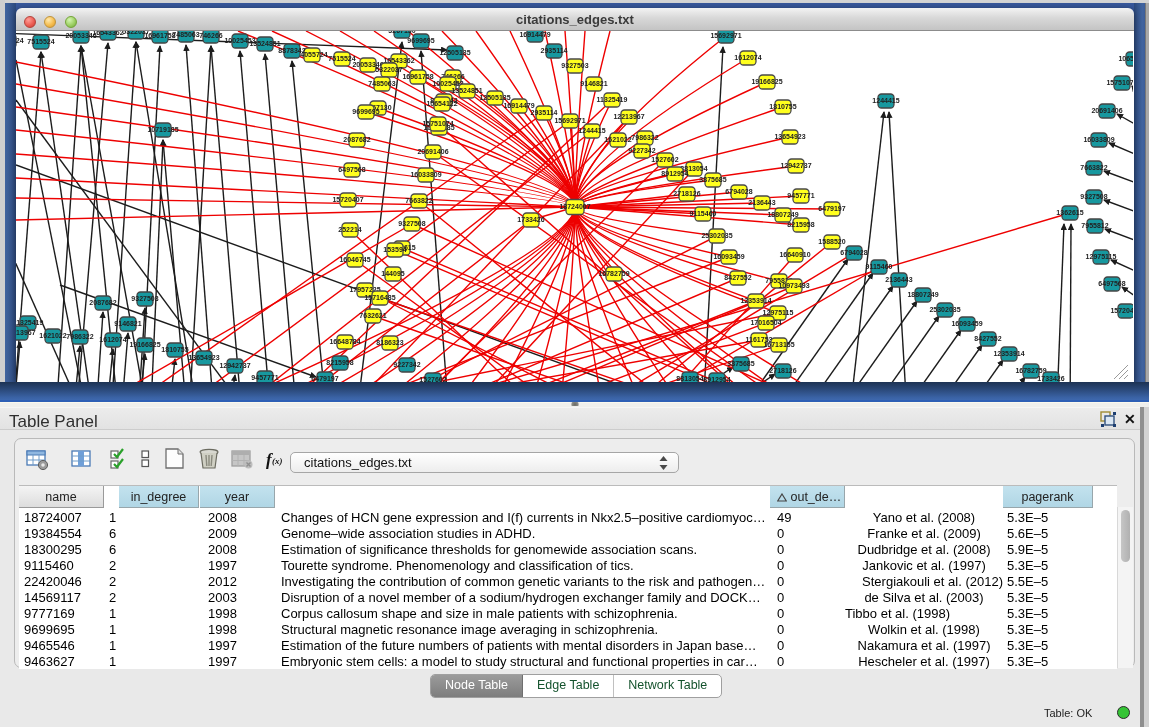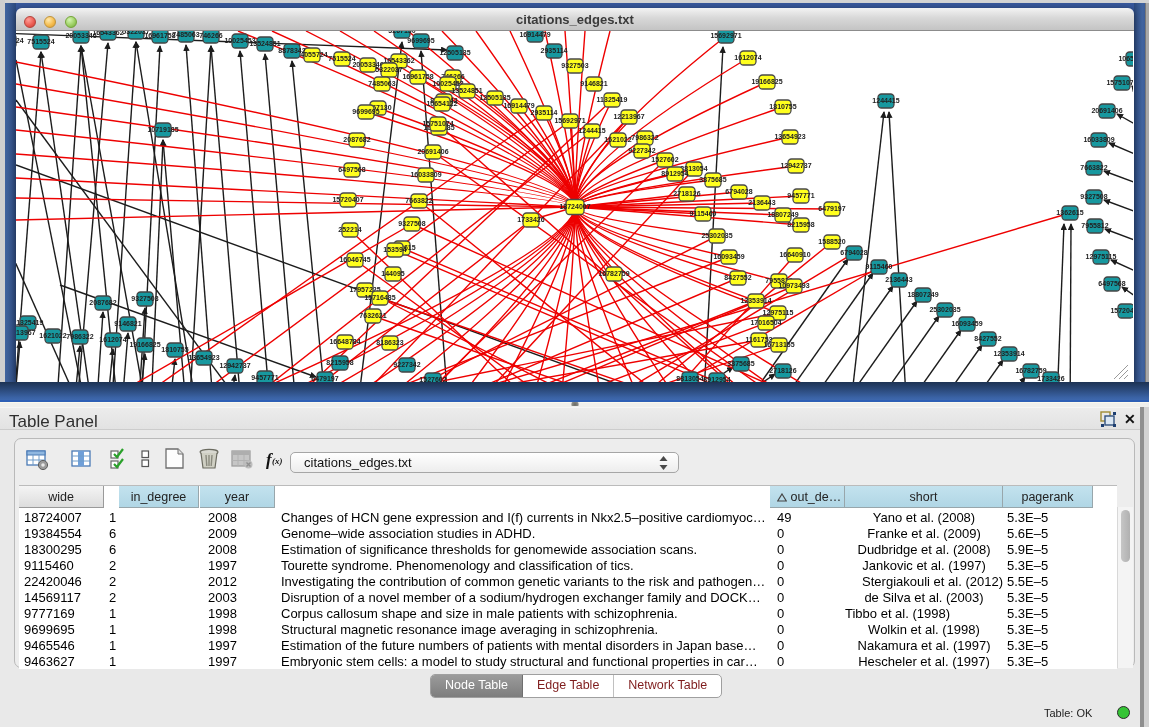--- a/index.html
+++ b/index.html
@@ -20,21 +20,21 @@
 .ptitle span{position:absolute;left:9px;top:4px;font-size:17px;color:#2f2f2f}
 .closex{position:absolute;left:1124px;top:3px;font-size:14px;font-weight:bold;color:#111}
 .inner{position:absolute;left:14px;top:31px;width:1121px;height:230px;background:#ededed;border:1px solid #b9b9b9;border-radius:7px;box-sizing:border-box}
 .combo{position:absolute;left:275px;top:13px;width:389px;height:21px;background:linear-gradient(180deg,#ffffff,#ededed);border:1px solid #a6a6a6;border-radius:5px;box-sizing:border-box;font-size:13px;color:#111;padding:2px 0 0 13px}
 .tablewrap{position:absolute;left:4px;top:46px;width:1098px;height:183px;background:#ffffff;border-top:1px solid #bbb}
 .hdr{position:absolute;top:0;height:22px;box-sizing:border-box;border-right:1px solid #98a6ab;border-bottom:1px solid #98a6ab;background:linear-gradient(180deg,#c3e2ee,#b0d6e5);font-size:12.5px;color:#222;text-align:center;padding-top:4px}
 .hdr.gray{background:linear-gradient(180deg,#f4f4f4,#dddddd);border-right:1px solid #9a9a9a;border-bottom:1px solid #9a9a9a}
 .row{position:absolute;height:16px;font-size:13px;color:#000;white-space:nowrap}
 .c{position:absolute;top:1px}
 .tabs{position:absolute;left:430px;top:267px;height:22px;border:1px solid #9f9f9f;border-radius:5px;background:#fff;overflow:hidden;display:flex}
-.tab{font-size:12.5px;color:#7f1d1d;padding:3px 14px 0 14px;border-right:1px solid #c0c0c0;height:19px}
+.tab{font-size:12.5px;color:#14532d;padding:3px 14px 0 14px;border-right:1px solid #c0c0c0;height:19px}
 .tab.sel{background:linear-gradient(180deg,#9b9b9b,#7d7d7d);color:#fff;border-right:1px solid #6f6f6f}
 .mem{position:absolute;left:1044px;top:300px;font-size:11px;color:#222}
 .memdot{position:absolute;left:1117px;top:299px;width:13px;height:13px;border-radius:50%;background:#35c435;border:1px solid #2c2c2c;box-sizing:border-box}
 .rightstrip{position:absolute;left:1140px;top:0px;width:4px;height:320px;background:#8f8f8f}
 .rightstrip2{position:absolute;left:1144px;top:0px;width:5px;height:320px;background:#d2d2d2}
 .scroll{position:absolute;left:1102px;top:68px;width:15px;height:161px;background:#f4f4f4;border-left:1px solid #d8d8d8}
 .thumb{position:absolute;left:1106px;top:71px;width:9px;height:52px;background:linear-gradient(90deg,#c6c6c6,#b0b0b0);border-radius:5px}
 </style></head><body>
 <div class="app">
 <div class="topbg"></div>
@@ -607,27 +607,26 @@
     <text x="6" y="14" font-family="Liberation Serif,serif" font-style="italic" font-weight="bold" font-size="9" fill="#111">(x)</text>
    </g>
   </svg>
   <div class="combo">citations_edges.txt
     <svg style="position:absolute;right:10px;top:3px" width="9" height="14">
      <path d="M4.5,0 L8.5,5 L0.5,5 z" fill="#4a4a4a"></path>
      <path d="M4.5,14 L8.5,9 L0.5,9 z" fill="#4a4a4a"></path>
     </svg>
   </div>
   <div class="tablewrap">
-          <div class="hdr gray" style="left:0px;width:85px">wide</div>
+          <div class="hdr gray" style="left:0px;width:85px">name</div>
           <div class="hdr" style="left:100px;width:80px">in_degree</div>
           <div class="hdr" style="left:181px;width:75px">year</div>
           <div class="hdr" style="left:751px;width:75px;text-align:left;padding-left:7px"><svg width="10" height="9" style="vertical-align:-1px">
               <path d="M5,1 L9.3,8 L0.7,8 z" fill="none" stroke="#444" stroke-width="1.2"></path>
             </svg> out_de…</div>
-          <div class="hdr" style="left:826px;width:158px">short</div>
           <div class="hdr" style="left:984px;width:90px">pagerank</div>
           <div class="row" style="top:23px">
             <span class="c" style="left:5px">18724007</span>
             <span class="c" style="left:90px">1</span>
             <span class="c" style="left:189px">2008</span>
             <span class="c" style="left:262px">Changes of HCN gene expression and I(f) currents in Nkx2.5–positive cardiomyoc…</span>
             <span class="c" style="left:758px">49</span>
             <span class="c" style="left:826px;width:158px;text-align:center">Yano et al. (2008)</span>
             <span class="c" style="left:988px">5.3E–5</span>
           </div>

